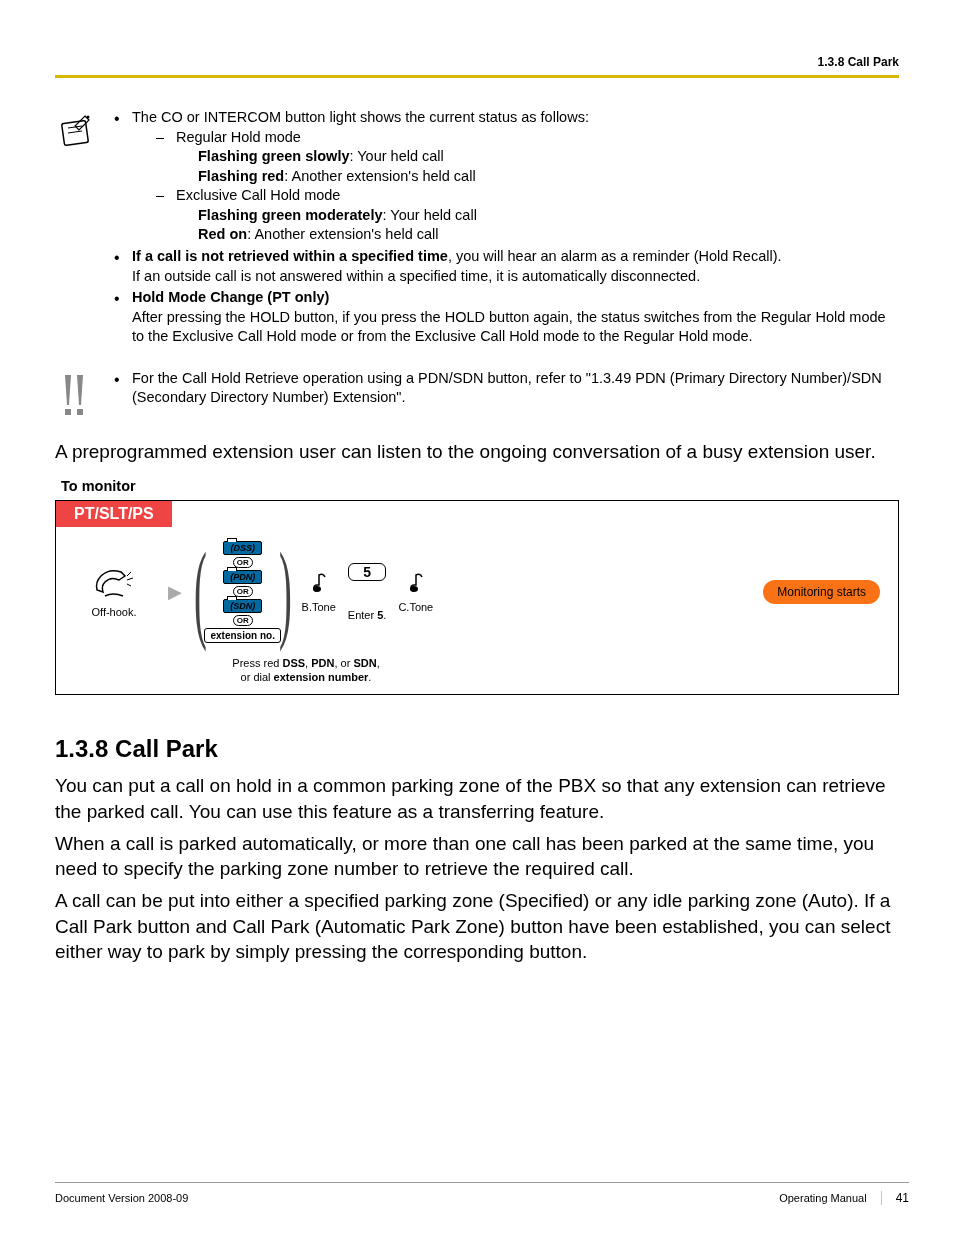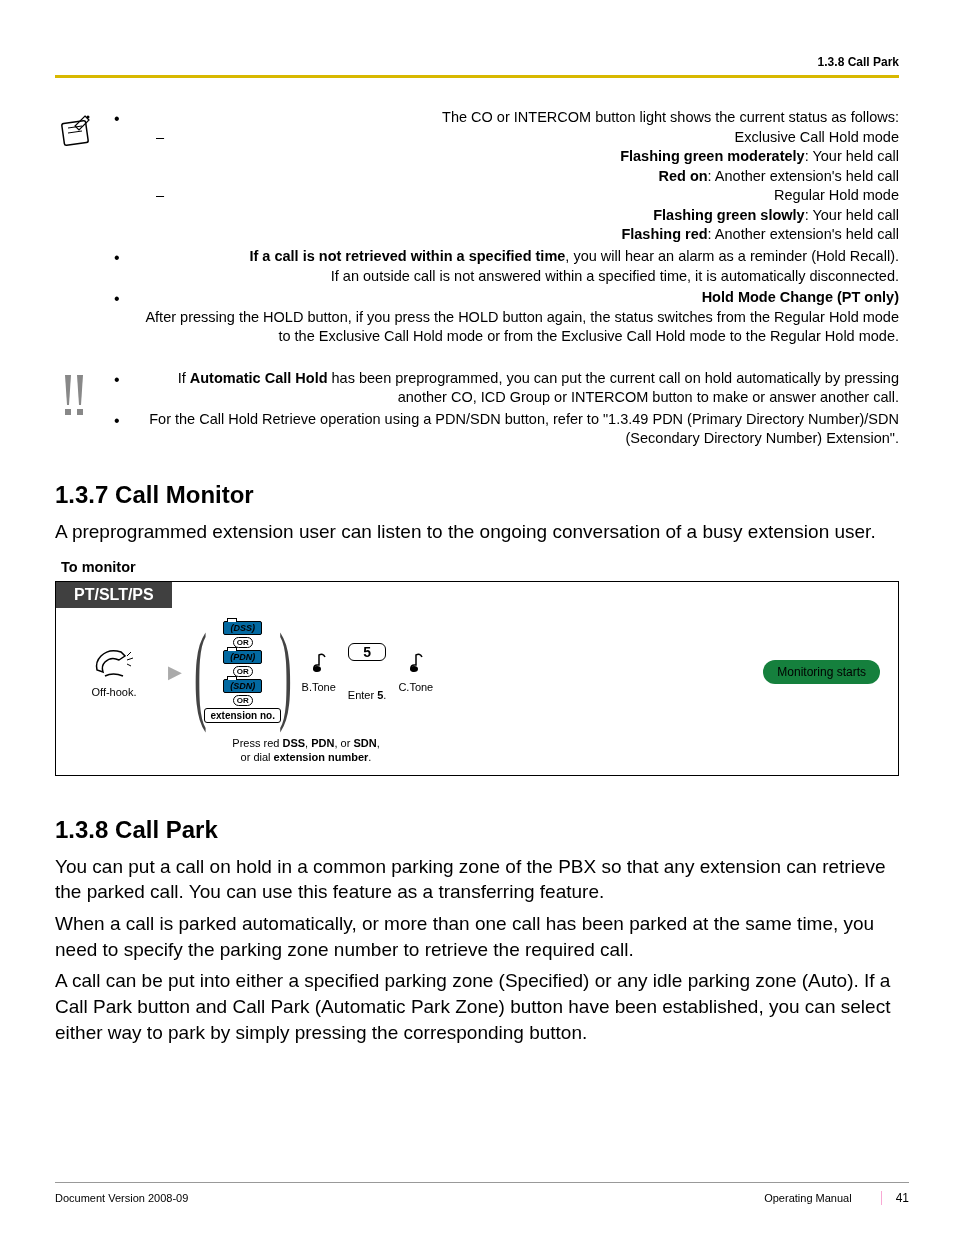--- a/index.html
+++ b/index.html
@@ -35,21 +35,21 @@
     width: 55px;
     flex-shrink: 0;
     padding-top: 2px;
   }
   .note-icon-col svg { display: block; }
   .note-body {
     flex: 1;
     font-size: 14.5px;
     line-height: 1.35;
   }
-  ul.bullets { list-style: none; text-align: right; }
+  ul.bullets { list-style: none; }
   ul.bullets > li {
     position: relative;
     padding-left: 22px;
     margin-bottom: 2px;
   }
   ul.bullets > li::before {
     content: "•";
     position: absolute;
     left: 4px;
     top: 0;
@@ -81,21 +81,21 @@
   .sub-heading {
     font-size: 14.5px;
     font-weight: bold;
     margin: 14px 0 6px 6px;
   }
   .diagram {
     border: 1px solid #000;
     margin-top: 4px;
   }
   .tab-header {
-    background: #404040;
+    background: #ef4444;
     color: #fff;
     font-weight: bold;
     font-size: 16px;
     display: inline-block;
     padding: 4px 18px;
   }
   .diagram-row {
     display: flex;
     align-items: center;
     padding: 12px 18px 12px 18px;
@@ -157,21 +157,21 @@
   .digit-btn {
     border: 1px solid #000;
     border-radius: 6px;
     font-weight: bold;
     font-size: 14px;
     padding: 0 14px;
     display: inline-block;
     background: #fff;
   }
   .pill {
-    background: #15803d;
+    background: #f97316;
     border-radius: 12px;
     padding: 5px 14px;
     font-size: 12px;
     white-space: nowrap;
   }
   .tone-label { font-size: 11px; margin-top: 2px; }
   .press-caption {
     text-align: center;
     font-size: 11px;
     padding-bottom: 10px;
@@ -182,21 +182,21 @@
     bottom: 30px;
     left: 55px;
     right: 45px;
     border-top: 1px solid #999;
     padding-top: 8px;
     font-size: 11px;
     display: flex;
     justify-content: space-between;
     align-items: center;
   }
-  .footer-right { display: flex; align-items: center; gap: 29px; }
+  .footer-right { display: flex; align-items: center; gap: 14px; }
   .footer-right .pg { border-left: 1px solid #f9a8d4; padding-left: 14px; font-size: 12px; }
   .offhook-icon { display: inline-block; }
 </style>
 </head>
 <body>
 
 <div class="page">
   <div class="header-right">1.3.8 Call Park</div>
   <div class="header-rule"></div>
 
@@ -209,31 +209,31 @@
         <path d="M30 6 L34 10 L24 20 L20 16 Z" fill="none" stroke="#000" stroke-width="1.2"></path>
         <circle cx="33" cy="7" r="1.5" fill="#000"></circle>
       </svg>
     </div>
     <div class="note-body">
       <ul class="bullets">
         <li>
           <span>The CO or INTERCOM button light shows the current status as follows:</span>
           <ul class="dashes">
             <li>
+              <span>Regular Hold mode</span>
+              <div class="indent-sub">
+                <span class="b">Flashing green slowly</span><span>: Your held call</span><br>
+                <span class="b">Flashing red</span><span>: Another extension's held call</span>
+              </div>
+            </li>
+            <li>
               <span>Exclusive Call Hold mode</span>
               <div class="indent-sub">
                 <span class="b">Flashing green moderately</span><span>: Your held call</span><br>
                 <span class="b">Red on</span><span>: Another extension's held call</span>
-              </div>
-            </li>
-            <li>
-              <span>Regular Hold mode</span>
-              <div class="indent-sub">
-                <span class="b">Flashing green slowly</span><span>: Your held call</span><br>
-                <span class="b">Flashing red</span><span>: Another extension's held call</span>
               </div>
             </li>
           </ul>
         </li>
         <li>
           <span class="b">If a call is not retrieved within a specified time</span><span>, you will hear an alarm as a reminder (Hold Recall).</span>
           <div>If an outside call is not answered within a specified time, it is automatically disconnected.</div>
         </li>
         <li>
           <span class="b">Hold Mode Change (PT only)</span>
@@ -247,29 +247,25 @@
     <div class="note-icon-col">
       <svg width="42" height="48" viewBox="0 0 42 48">
         <path d="M10 4 L16 4 L14 34 L12 34 Z" fill="#888"></path>
         <rect x="10" y="38" width="6" height="6" fill="#888"></rect>
         <path d="M22 4 L28 4 L26 34 L24 34 Z" fill="#888"></path>
         <rect x="22" y="38" width="6" height="6" fill="#888"></rect>
       </svg>
     </div>
     <div class="note-body">
       <ul class="bullets">
-        <li>
-          <span>If </span><span class="b">Automatic Call Hold</span><span> has been preprogrammed, you can put the current call on hold automatically by pressing another CO, ICD Group or INTERCOM button to make or answer another call.</span>
-        </li>
         <li>For the Call Hold Retrieve operation using a PDN/SDN button, refer to "1.3.49  PDN (Primary Directory Number)/SDN (Secondary Directory Number) Extension".</li>
       </ul>
     </div>
   </div>
 
-  <h2 class="section">1.3.7  Call Monitor</h2>
   <div class="body-text">A preprogrammed extension user can listen to the ongoing conversation of a busy extension user.</div>
   <div class="sub-heading">To monitor</div>
 
   <div class="diagram">
     <div class="tab-header">PT/SLT/PS</div>
     <div class="diagram-row">
 
       <div class="step" style="width:80px;">
         <svg class="offhook-icon" width="46" height="34" viewBox="0 0 46 34">
           <path d="M6 24 Q4 16 10 10 Q18 2 30 6 L34 10 L28 14 Q20 10 14 16 Q10 20 12 26 Z" fill="none" stroke="#000" stroke-width="1.5"></path>

